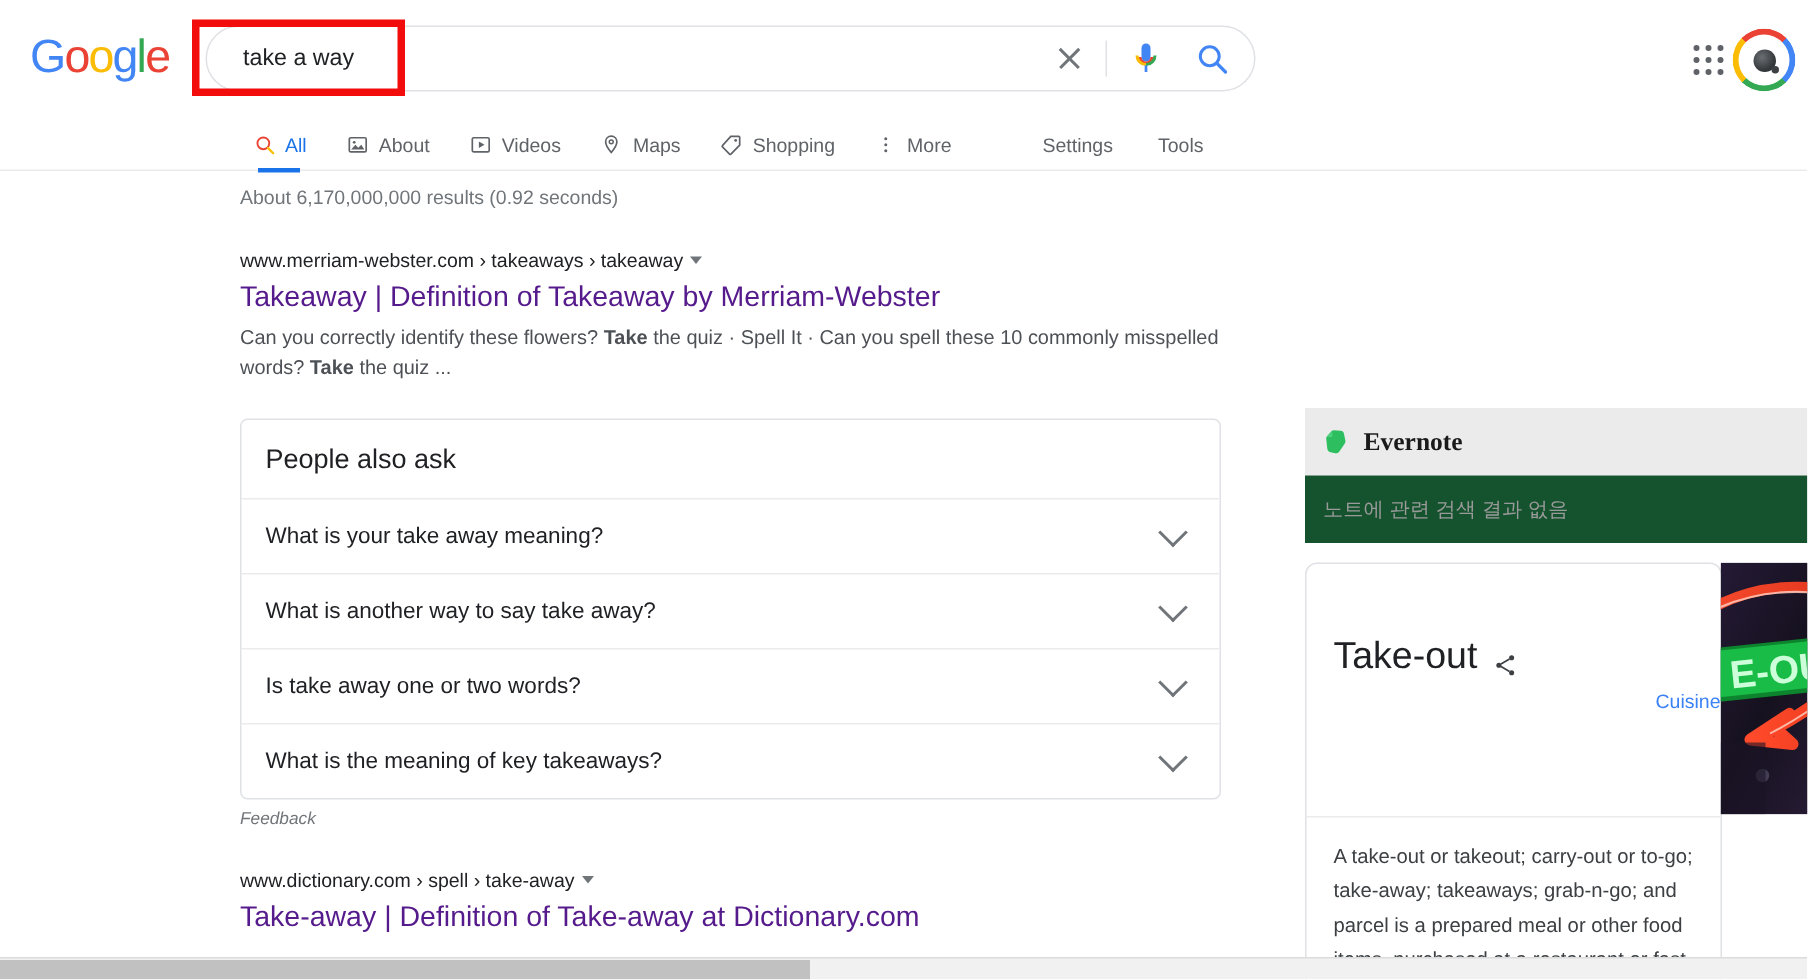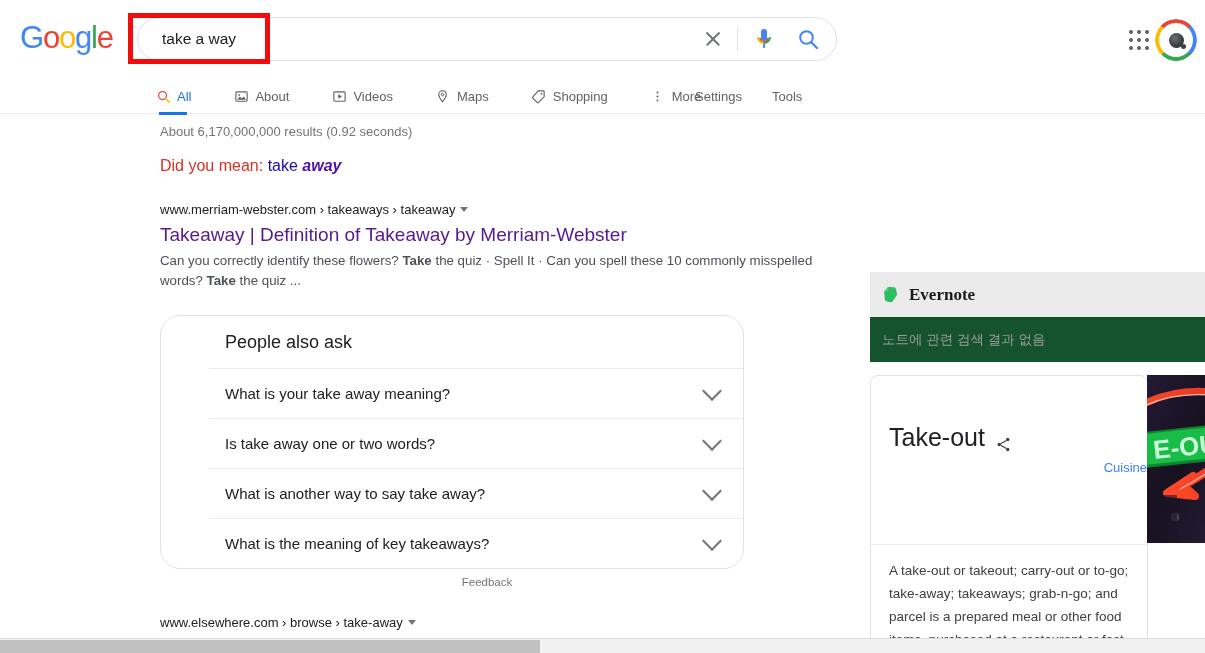--- a/index.html
+++ b/index.html
@@ -96,21 +96,21 @@
   }
   .avatar-face::after {
     content:""; position:absolute; right:-2px; bottom:-1px; width:5px; height:5px;
     border-radius:50%; background:#3c4043;
   }
 
   
   .tabsbar {
     position:relative; height: 36px; border-bottom: 1px solid #ebebeb; background:#fff;
   }
-  .tabs { position:absolute; left:155px; top:0; display:flex; align-items:flex-end; height:36px;gap:16px; }
+  .tabs { position:absolute; left:168px; top:0; display:flex; align-items:flex-end; height:36px; }
   .tab {
     display:flex; align-items:center; height:36px; margin-right: 26px;
     font-size: 13px; color:#5f6368; cursor:pointer; white-space:nowrap;
     position:relative;
   }
   .tab .ticon { width:16px; height:16px; margin-right:6px; display:inline-flex; align-items:center; justify-content:center; }
   .tab.active { color:#1a73e8; }
   .tab.active::after {
     content:""; position:absolute; left:4px; right:4px; bottom:-1px; height:3px; background:#1a73e8;
   }
@@ -138,34 +138,34 @@
   }
   .r-title {
     font-size: 19px; color:#551a8b; line-height: 25px; margin-top:3px; cursor:pointer;
     font-weight:400;
   }
   .r-snippet { font-size: 13.3px; color:#4d5156; line-height: 20px; margin-top: 4px; }
   .r-snippet b { color:#4d5156; font-weight:bold; }
 
   
   .paa {
-    margin-top: 24px; border:1px solid #dfe1e5; border-radius: 20px; overflow:hidden;
-    width: 584px; background:#fff;padding-left:48px;
+    margin-top: 24px; border:1px solid #dfe1e5; border-radius: 5px; overflow:hidden;
+    width: 654px; background:#fff;
   }
   .paa-head { font-size: 18px; color:#202124; padding: 16px 16px 15px 16px; }
   .paa-item {
     border-top:1px solid #ebebeb; padding: 15px 16px; font-size: 15px; color:#202124;
     display:flex; align-items:center; justify-content:space-between; cursor:pointer;
   }
   .chev {
     width:14px; height:14px; border-right:2px solid #70757a; border-bottom:2px solid #70757a;
     transform: rotate(45deg); margin-right:8px; margin-bottom:5px;
   }
   .feedback {
-    text-align:center; width: 654px; font-size:11.5px; color:#70757a; 
+    text-align:left; width: 654px; font-size:11.5px; color:#70757a; font-style:italic;
     margin-top: 7px; cursor:pointer;
   }
 
   
   .rail { position:absolute; left: 870px; top: 0; width: 335px; }
 
   .evernote-card { margin-top: 158px; }
   .ev-head {
     background:#ebebeb; height: 45px; display:flex; align-items:center; padding-left:12px;
   }
@@ -329,62 +329,57 @@
       <div class="tool-link">Tools</div>
     </div>
   </div>
 
   <div class="content">
 
     <div class="results">
 
       <div class="stats">About 6,170,000,000 results (0.92 seconds)</div>
 
-      <div class="didyoumean">
-        <span class="dym-label">Did you mean:</span>
-        <span class="dym-kept">take</span>
-        <span class="dym-fix">away</span>
-      </div>
 
       <div class="result">
         <div class="r-url">
           <span>www.merriam-webster.com › takeaways › takeaway</span><span class="caret"></span>
         </div>
         <div class="r-title">Takeaway | Definition of Takeaway by Merriam-Webster</div>
         <div class="r-snippet">
           <span>Can you correctly identify these flowers? </span><b>Take</b><span> the quiz · Spell It · Can you spell these 10 commonly misspelled words? </span><b>Take</b><span> the quiz ...</span>
         </div>
       </div>
 
       <div class="paa">
         <div class="paa-head">People also ask</div>
 
         <div class="paa-item">
           <span>What is your take away meaning?</span>
           <span class="chev"></span>
         </div>
         <div class="paa-item">
+          <span>What is another way to say take away?</span>
+          <span class="chev"></span>
+        </div>
+        <div class="paa-item">
           <span>Is take away one or two words?</span>
-          <span class="chev"></span>
-        </div>
-        <div class="paa-item">
-          <span>What is another way to say take away?</span>
           <span class="chev"></span>
         </div>
         <div class="paa-item">
           <span>What is the meaning of key takeaways?</span>
           <span class="chev"></span>
         </div>
       </div>
 
       <div class="feedback">Feedback</div>
 
       <div class="result">
         <div class="r-url">
-          <span>www.elsewhere.com › browse › take-away</span><span class="caret"></span>
+          <span>www.dictionary.com › spell › take-away</span><span class="caret"></span>
         </div>
         <div class="r-title">Take-away | Definition of Take-away at Dictionary.com</div>
       </div>
     </div>
 
     <div class="rail">
 
       <div class="evernote-card">
         <div class="ev-head">
           <span class="ev-logo">

